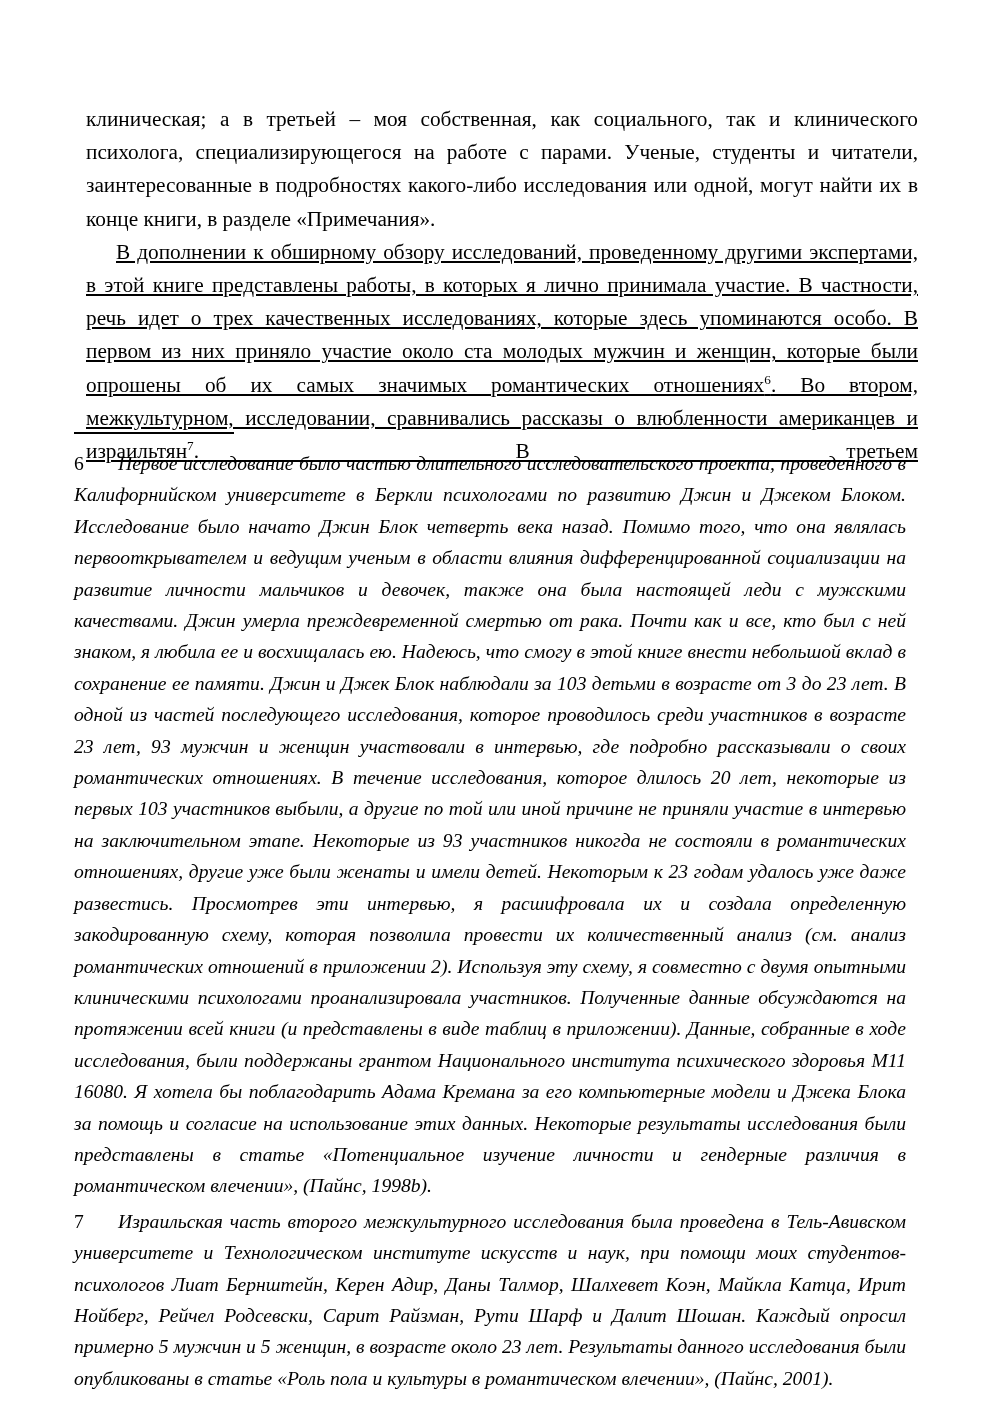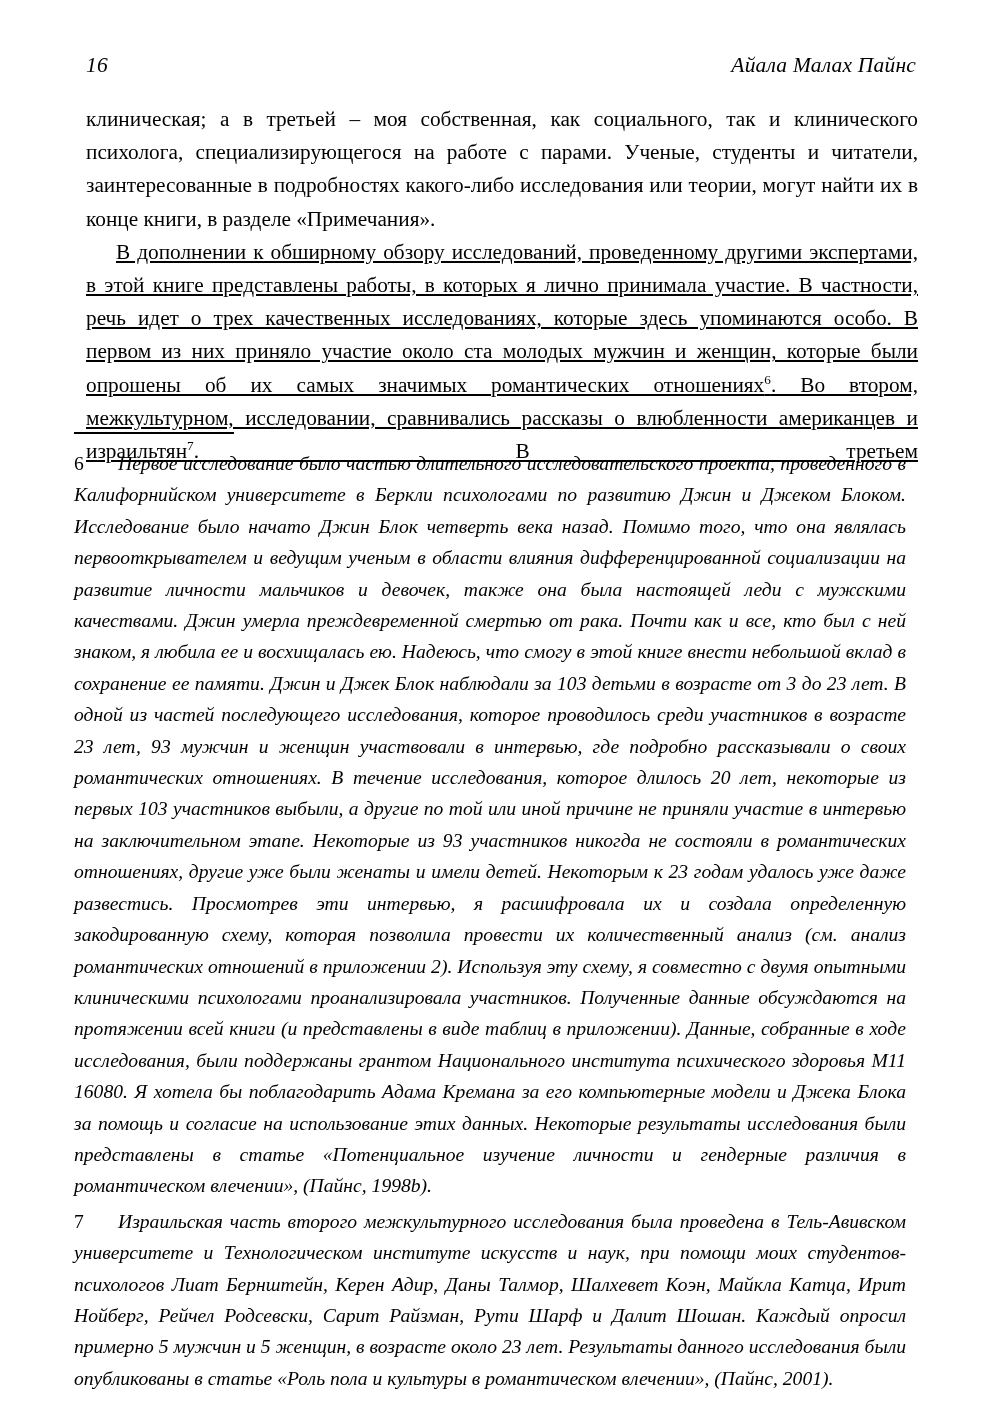--- a/index.html
+++ b/index.html
@@ -96,28 +96,24 @@
     font-style: normal;
     display: inline-block;
     width: 44px;
   }
 </style>
 </head>
 <body>
 
 <div class="page">
 
-  <div class="running-head">
-    <span class="folio">16</span>
-    <span class="author">Айала Малах Пайнс</span>
-  </div>
 
   <div class="body-block">
 
-    <p class="body-par"><span>клиническая; а в третьей – моя собственная, как социального, так и клинического психолога, специализирующегося на работе с парами. Ученые, студенты и читатели, заинтересованные в подробностях какого-либо исследования или теории, могут найти их в конце книги, в разделе «Примечания».</span></p>
+    <p class="body-par"><span>клиническая; а в третьей – моя собственная, как социального, так и клинического психолога, специализирующегося на работе с парами. Ученые, студенты и читатели, заинтересованные в подробностях какого-либо исследования или одной, могут найти их в конце книги, в разделе «Примечания».</span></p>
 
     <p class="body-par indented last-line-justify"><span>В дополнении к обширному обзору исследований, проведенному другими экспертами, в этой книге представлены работы, в которых я лично принимала участие. В частности, речь идет о трех качественных исследованиях, которые здесь упоминаются особо. В первом из них приняло участие около ста молодых мужчин и женщин, которые были опрошены об их самых значимых романтических отношениях</span><sup class="fn-ref">6</sup><span>. Во втором, межкультурном, исследовании, сравнивались рассказы о влюбленности американцев и израильтян</span><sup class="fn-ref">7</sup><span>. В третьем</span></p>
 
   </div>
 
   <div class="footnote-area">
 
     <hr class="fn-rule">
 
     <p class="footnote"><span class="fn-num">6</span><span>Первое исследование было частью длительного исследовательского проекта, проведенного в Калифорнийском университете в Беркли психологами по развитию Джин и Джеком Блоком. Исследование было начато Джин Блок четверть века назад. Помимо того, что она являлась первооткрывателем и ведущим ученым в области влияния дифференцированной социализации на развитие личности мальчиков и девочек, также она была настоящей леди с мужскими качествами. Джин умерла преждевременной смертью от рака. Почти как и все, кто был с ней знаком, я любила ее и восхищалась ею. Надеюсь, что смогу в этой книге внести небольшой вклад в сохранение ее памяти. Джин и Джек Блок наблюдали за 103 детьми в возрасте от 3 до 23 лет. В одной из частей последующего исследования, которое проводилось среди участников в возрасте 23 лет, 93 мужчин и женщин участвовали в интервью, где подробно рассказывали о своих романтических отношениях. В течение исследования, которое длилось 20 лет, некоторые из первых 103 участников выбыли, а другие по той или иной причине не приняли участие в интервью на заключительном этапе. Некоторые из 93 участников никогда не состояли в романтических отношениях, другие уже были женаты и имели детей. Некоторым к 23 годам удалось уже даже развестись. Просмотрев эти интервью, я расшифровала их и создала определенную закодированную схему, которая позволила провести их количественный анализ (см. анализ романтических отношений в приложении 2). Используя эту схему, я совместно с двумя опытными клиническими психологами проанализировала участников. Полученные данные обсуждаются на протяжении всей книги (и представлены в виде таблиц в приложении). Данные, собранные в ходе исследования, были поддержаны грантом Национального института психического здоровья М11 16080. Я хотела бы поблагодарить Адама Кремана за его компьютерные модели и Джека Блока за помощь и согласие на использование этих данных. Некоторые результаты исследования были представлены в статье «Потенциальное изучение личности и гендерные различия в романтическом влечении», (Пайнс, 1998b).</span></p>

